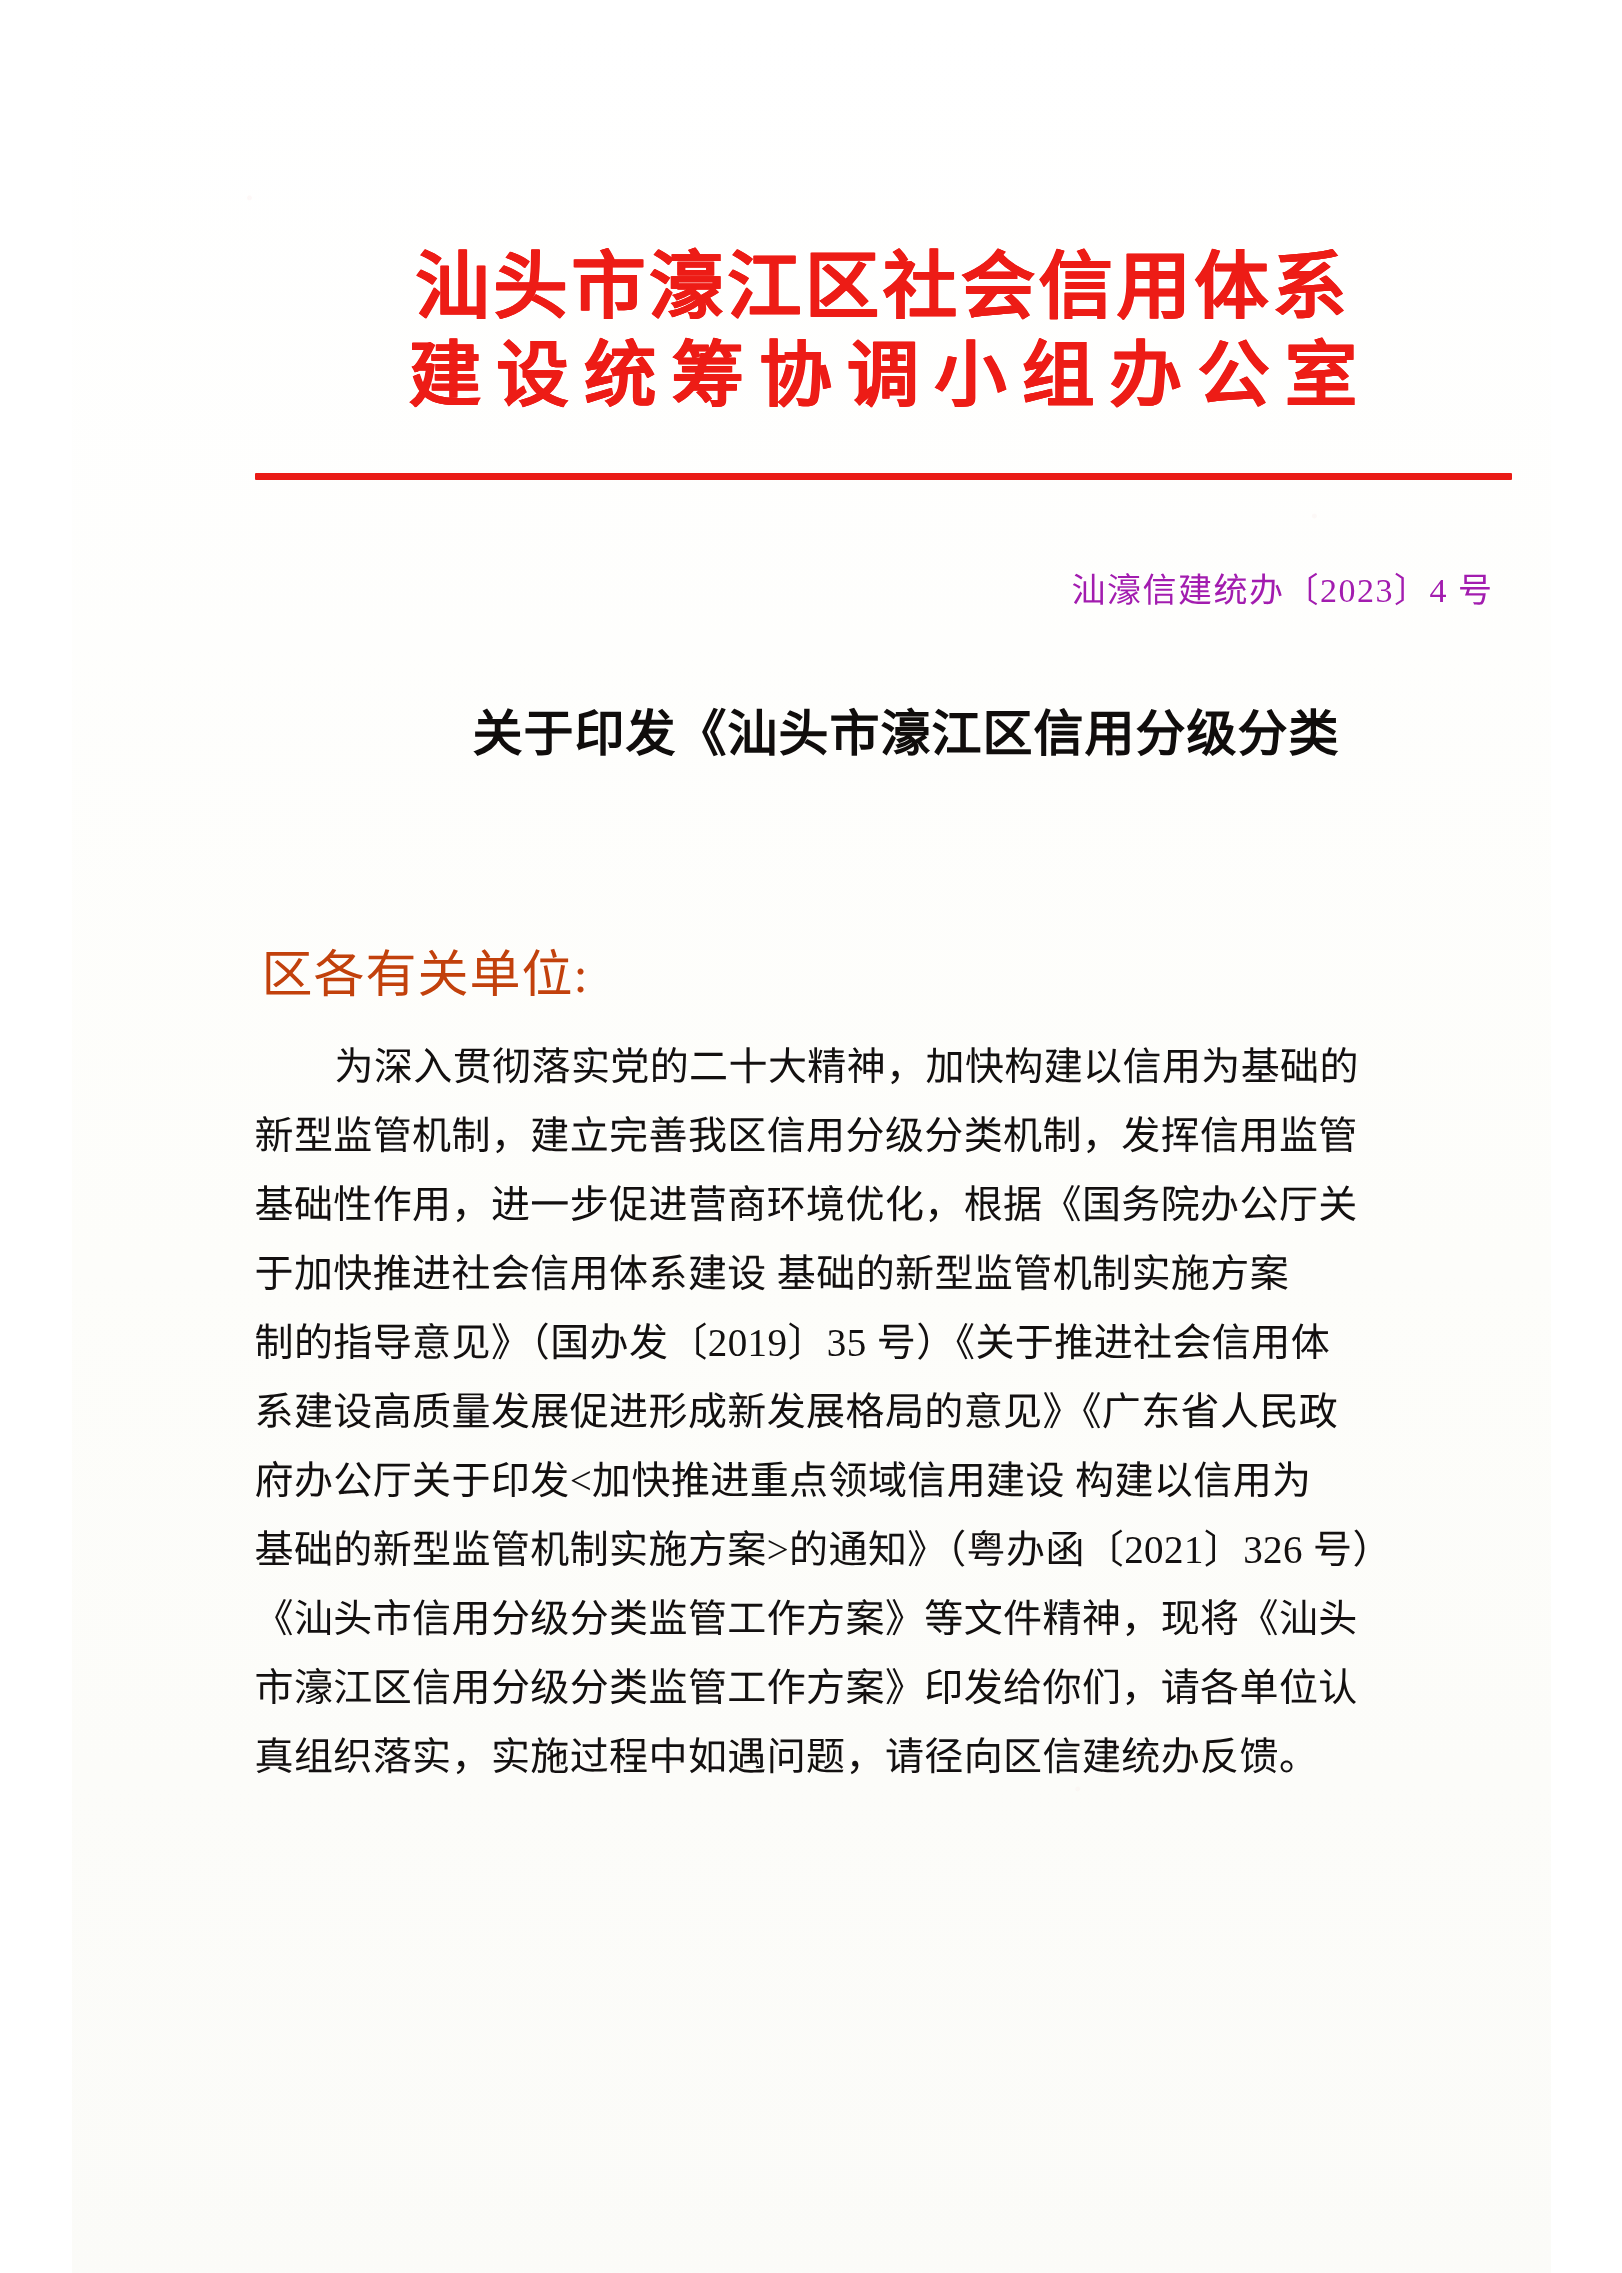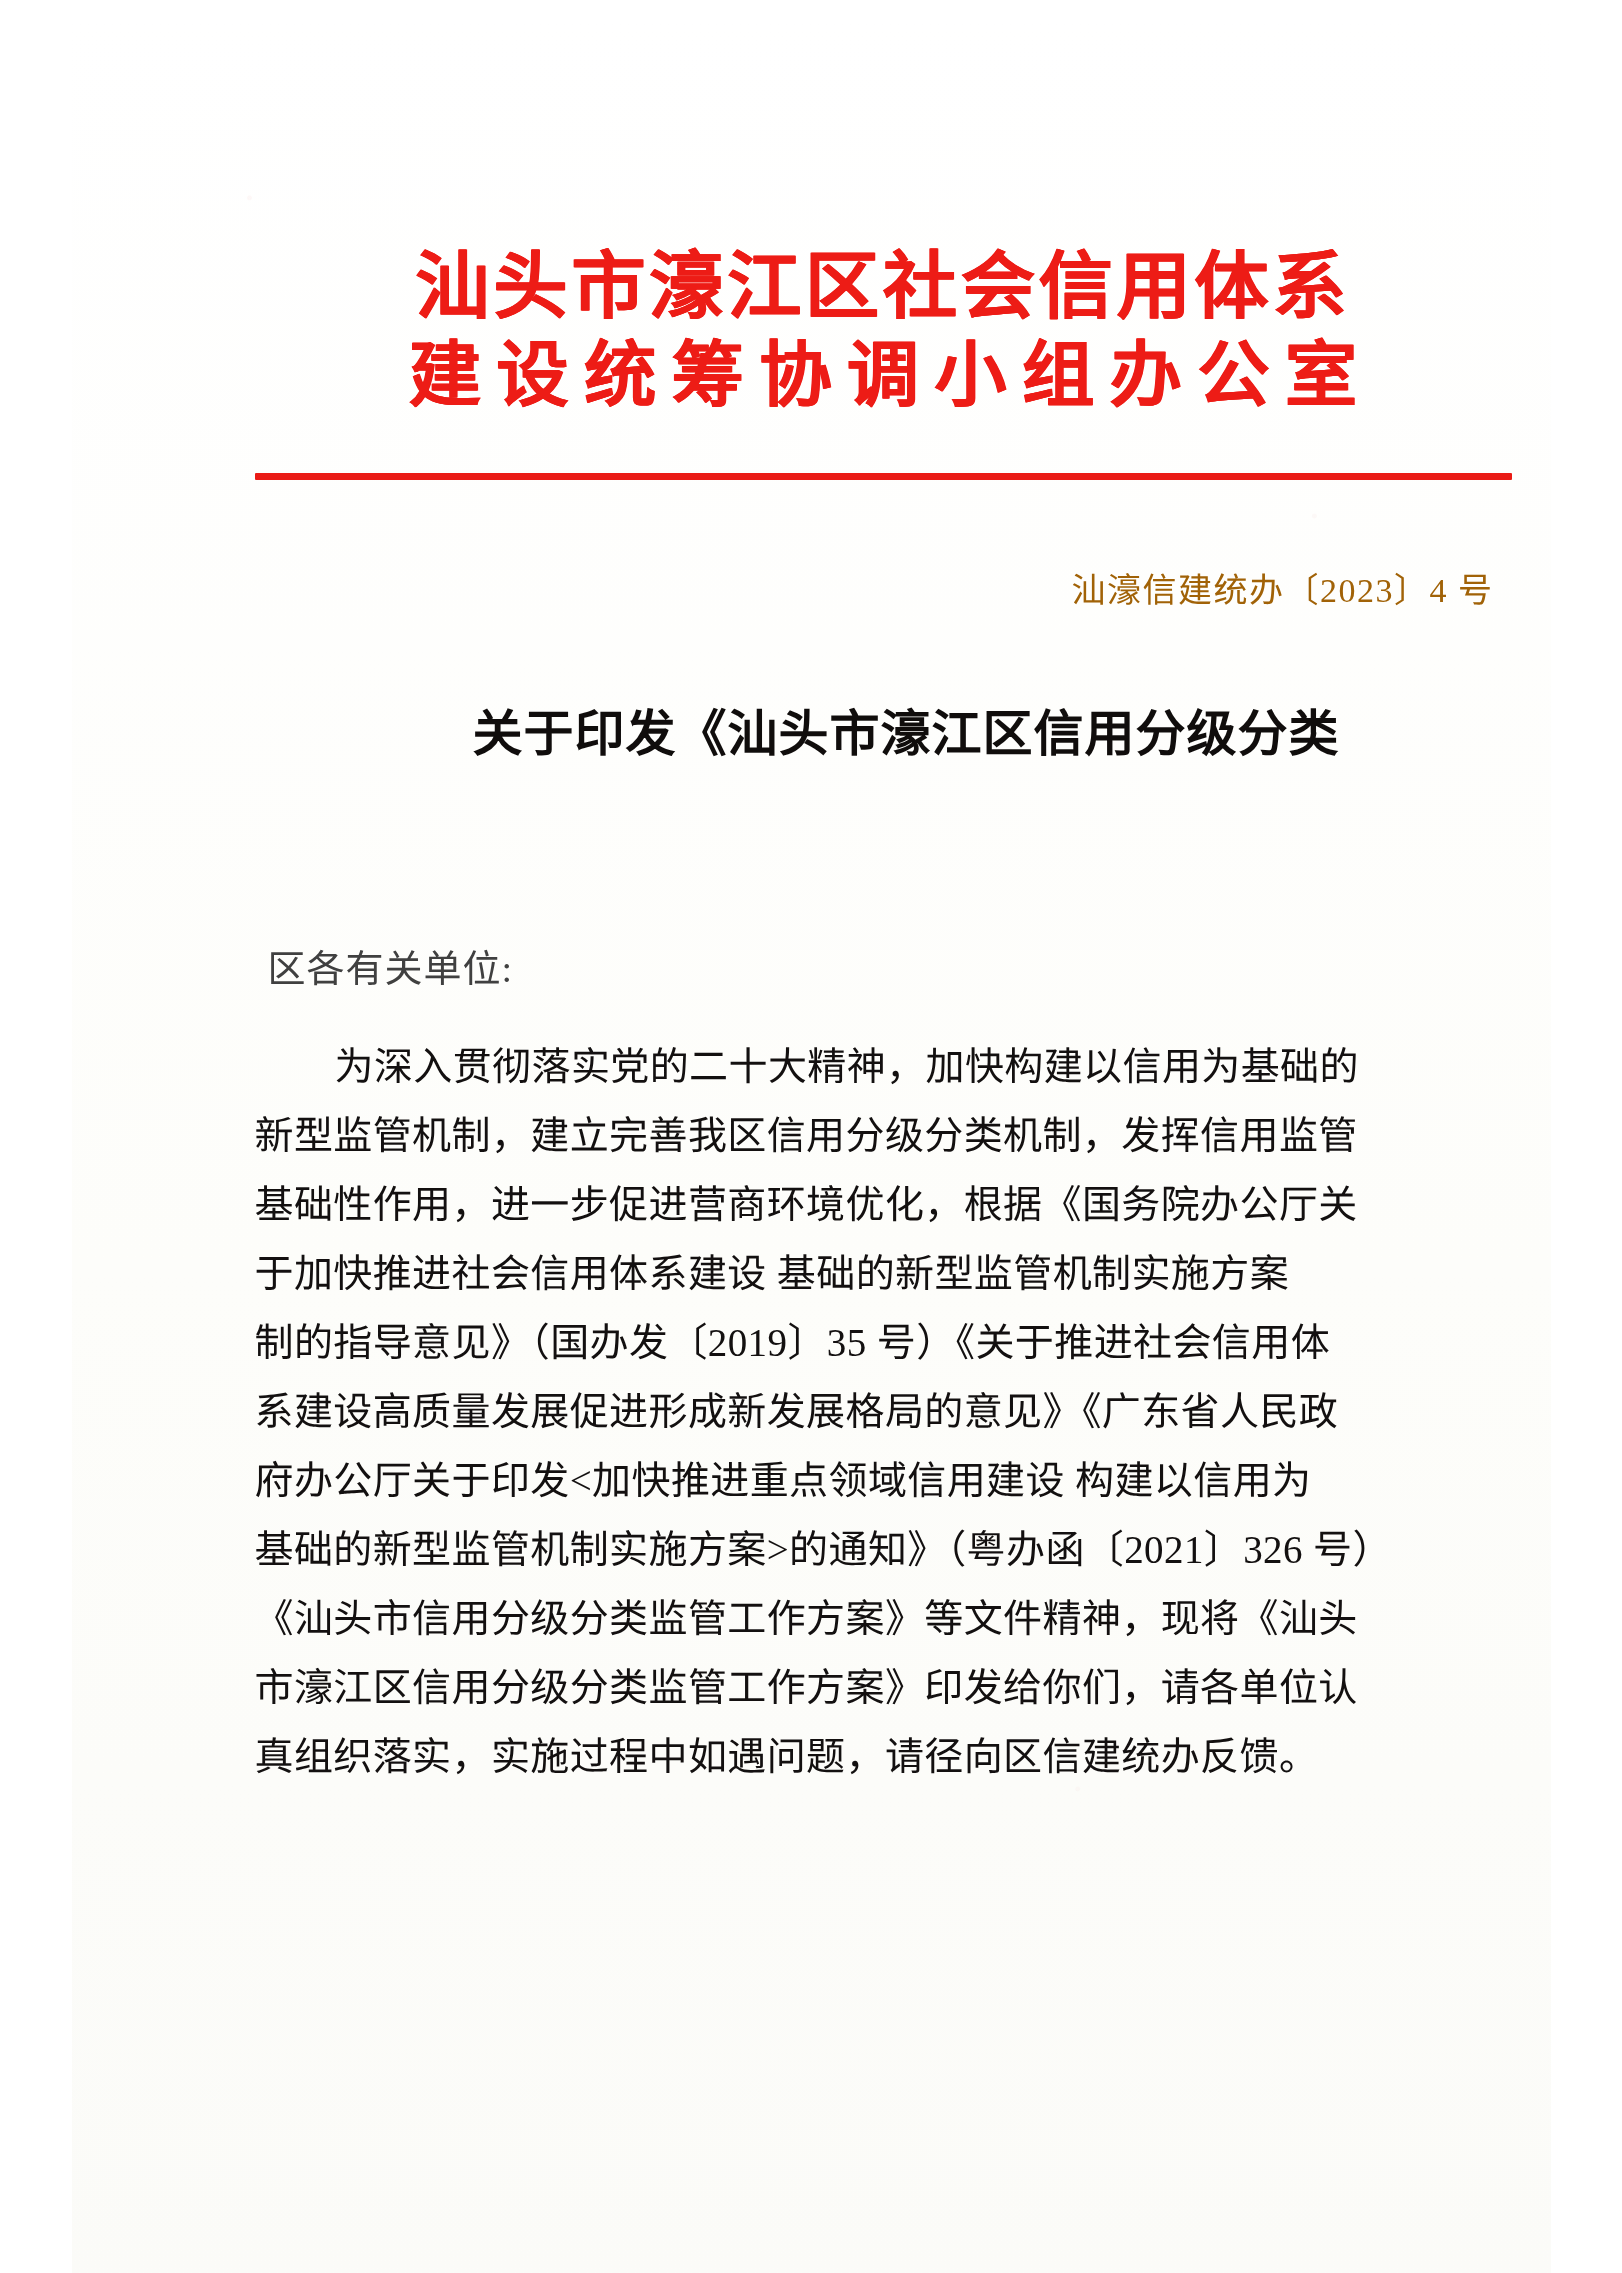--- a/index.html
+++ b/index.html
@@ -84,21 +84,21 @@
   }
 
   
   .doc-number {
     position: absolute;
     right: 201px;
     top: 558px;
     font-family: "Liberation Serif", "DejaVu Serif", serif;
     font-size: 34px;
     line-height: 1;
-    color: #a16207;
+    color: #a21caf;
     letter-spacing: 1.5px;
     white-space: nowrap;
   }
 
   
   .doc-title {
     position: absolute;
     left: 0;
     right: 0;
     top: 683px;
@@ -112,25 +112,25 @@
     line-height: 1.42;
     color: #100d0c;
     letter-spacing: 1px;
     white-space: nowrap;
     padding-left: 46px;
   }
 
   
   .salutation {
     position: absolute;
-    left: 196px;
+    left: 190px;
     top: 934px;
-    font-size: 38px;
+    font-size: 51px;
     line-height: 1;
-    color: #404040;
+    color: #c2410c;
     letter-spacing: 1px;
     white-space: nowrap;
   }
 
   .body-block {
     position: absolute;
     left: 183px;
     top: 1016px;
     width: 1258px;
   }

